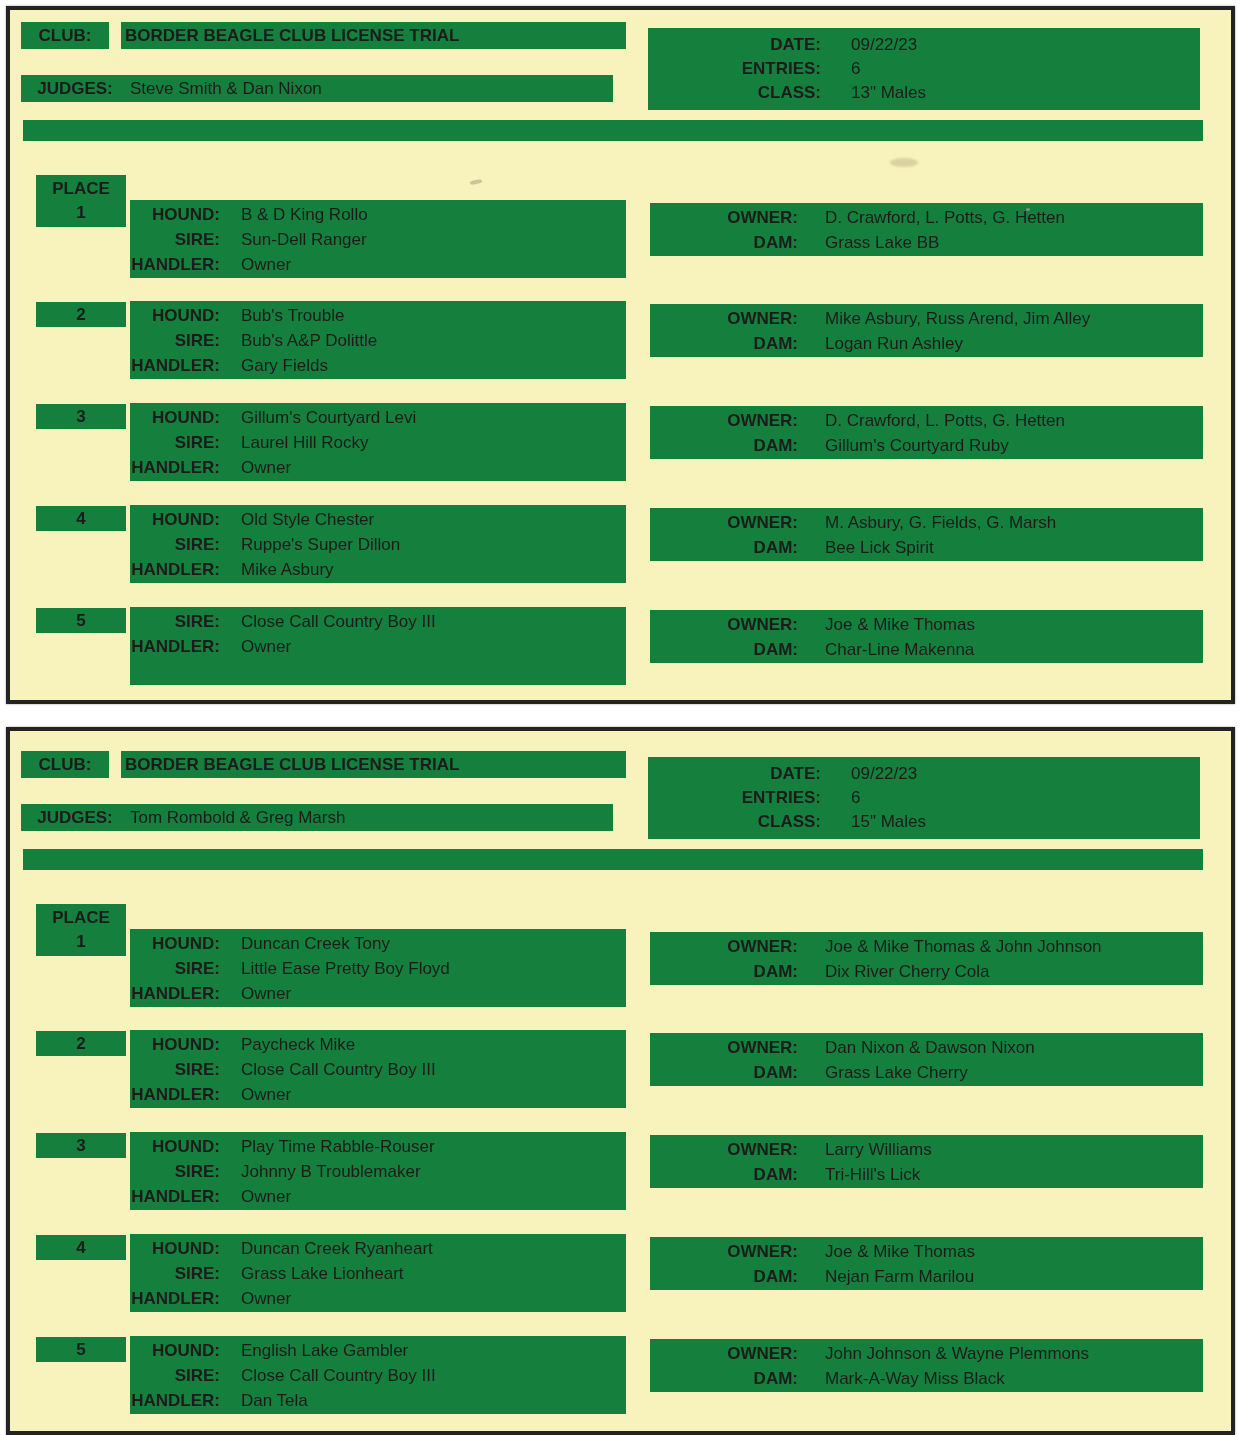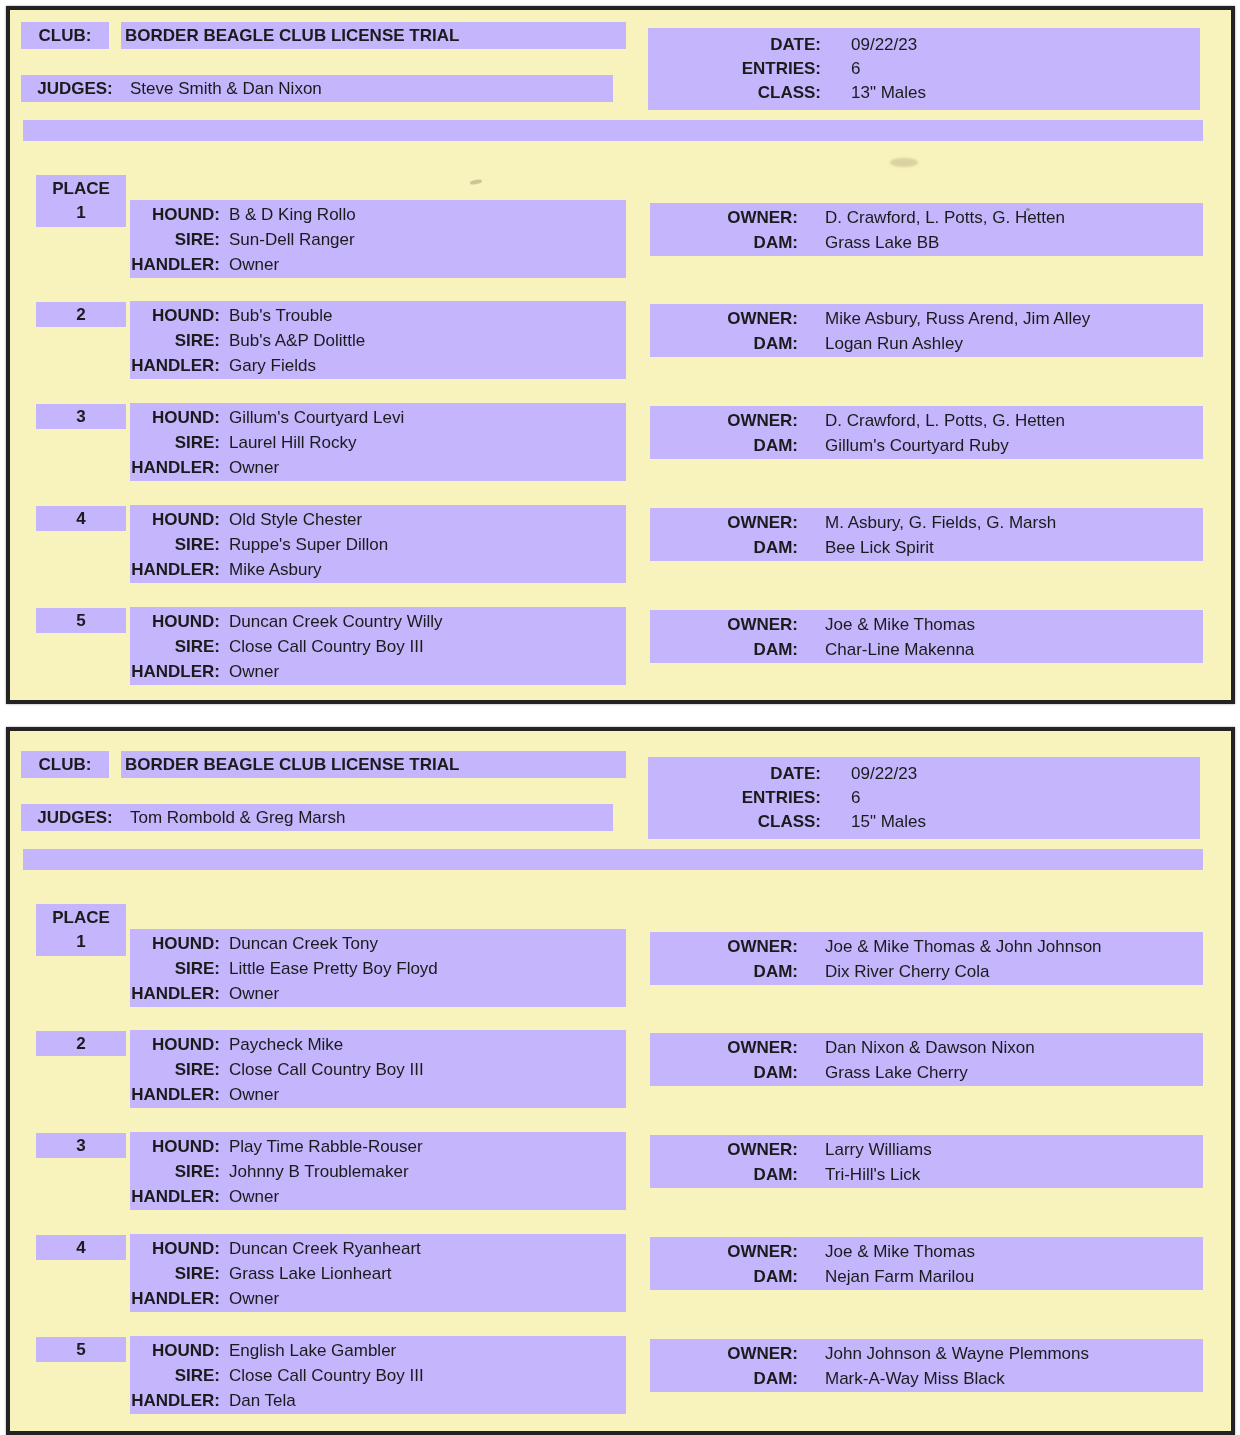--- a/index.html
+++ b/index.html
@@ -16,21 +16,21 @@
     position: absolute;
     left: 6px;
     right: 5px;
     border: 4px solid #232323;
     background: #f8f2bc;
     box-shadow: 0 0 2px rgba(0,0,0,.4);
   }
   .f1 { top: 6px;   height: 698px; --dy: 0px; }
   .f2 { top: 727px; height: 708px; --dy: 8px; }
 
-  .field { position: absolute; background: #c4b5fd; }
+  .field { position: absolute; background: #15803d; }
 
   .label-box {
     text-align: center;
     font-weight: bold;
     line-height: 27px;
     height: 27px;
   }
   .club-label   { left: 11px;  top: calc(12px + var(--dy)); width: 88px; }
   .club-value   { left: 111px; top: calc(12px + var(--dy)); width: 505px; height: 27px;
                   line-height: 27px; padding-left: 4px; font-weight: bold; }
@@ -55,21 +55,21 @@
   .num-box {
     left: 26px; width: 90px; height: 25px;
     line-height: 25px; text-align: center; font-weight: bold;
   }
   .left-box  { left: 120px; width: 496px; height: 78px; padding-top: 2px; }
   .right-box { left: 640px; width: 553px; height: 53px; padding-top: 2px; transform: translateY(3px); }
 
   .row { line-height: 25px; white-space: nowrap; }
   .lbl { font-weight: bold; display: inline-block; text-align: right; }
   .left-box  .lbl { width: 90px; }
-  .left-box  .val { margin-left: 9px; }
+  .left-box  .val { margin-left: 21px; }
   .right-box .lbl { width: 148px; }
   .right-box .val { margin-left: 27px; }
 
   .e1 { top: calc(190px + var(--dy)); }
   .e2 { top: calc(291px + var(--dy)); }
   .e3 { top: calc(393px + var(--dy)); }
   .e4 { top: calc(495px + var(--dy)); }
   .e5 { top: calc(597px + var(--dy)); }
   .n2 { top: calc(292px + var(--dy)); }
   .n3 { top: calc(394px + var(--dy)); }
@@ -143,21 +143,20 @@
     <div class="row"><span class="lbl">SIRE:</span><span class="val">Ruppe's Super Dillon</span></div>
     <div class="row"><span class="lbl">HANDLER:</span><span class="val">Mike Asbury</span></div>
   </div>
   <div class="field right-box e4">
     <div class="row"><span class="lbl">OWNER:</span><span class="val">M. Asbury, G. Fields, G. Marsh</span></div>
     <div class="row"><span class="lbl">DAM:</span><span class="val">Bee Lick Spirit</span></div>
   </div>
 
   <div class="field num-box n5">5</div>
   <div class="field left-box e5">
-    <div class="row"><span class="lbl">HOUND:</span><span class="val">Duncan Creek Country Willy</span></div>
     <div class="row"><span class="lbl">SIRE:</span><span class="val">Close Call Country Boy III</span></div>
     <div class="row"><span class="lbl">HANDLER:</span><span class="val">Owner</span></div>
   </div>
   <div class="field right-box e5">
     <div class="row"><span class="lbl">OWNER:</span><span class="val">Joe &amp; Mike Thomas</span></div>
     <div class="row"><span class="lbl">DAM:</span><span class="val">Char-Line Makenna</span></div>
   </div>
 
   <div class="speck smudge"></div>
   <div class="speck dot"></div>

